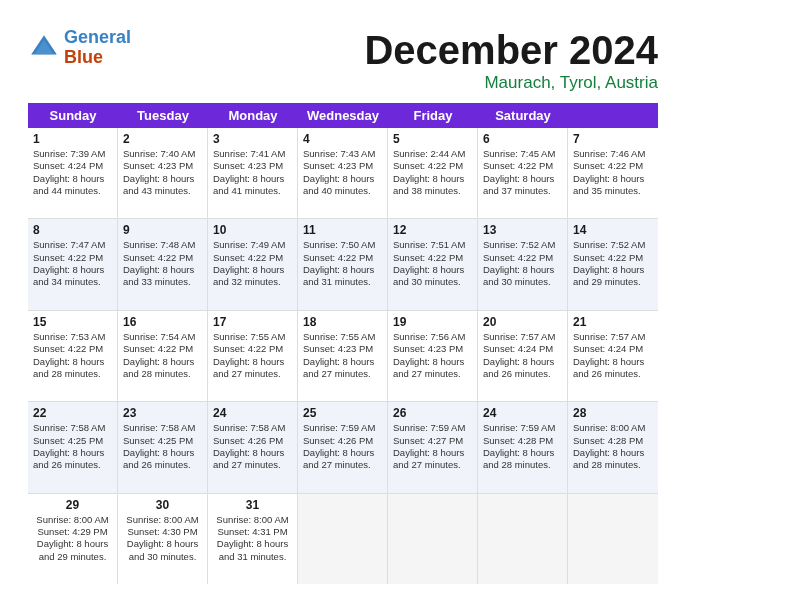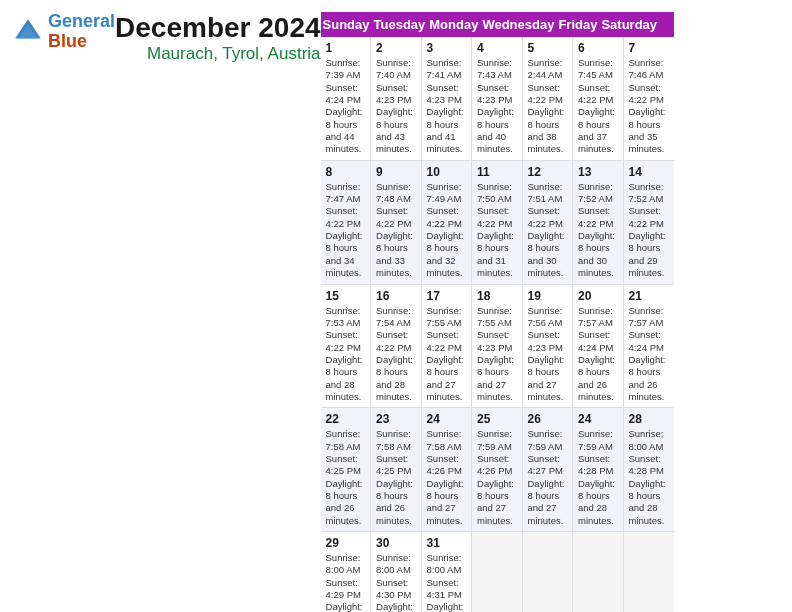--- a/index.html
+++ b/index.html
@@ -6,23 +6,23 @@
     body {
       font-family: Arial, sans-serif;
       background: #fff;
       width: 792px;
       height: 612px;
       overflow: hidden;
     }
     .page {
       width: 686px;
       height: 612px;
-      padding: 12px;
-      display: flex;
-      flex-direction: row;
+      padding: 28px;
+      display: flex;
+      flex-direction: column;
     }
     .header {
       display: flex;
       justify-content: space-between;
       align-items: flex-start;
       margin-bottom: 10px;
     }
     .logo {
       display: flex;
       align-items: center;
@@ -38,37 +38,37 @@
       color: #3b82c4;
     }
     .logo-icon {
       width: 32px;
       height: 32px;
     }
     .title-block {
       text-align: right;
     }
     .main-title {
-      font-size: 28px;
+      font-size: 40px;
       font-weight: bold;
       color: #1a1a1a;
     }
     .subtitle {
       font-size: 17px;
       color: #15803d;
     }
     .calendar {
       flex: 1;
       display: flex;
       flex-direction: column;
     }
     .cal-header {
       display: grid;
       grid-template-columns: repeat(7, 1fr);
-      background: #a21caf;
+      background: #6d28d9;
     }
     .cal-header-cell {
       color: #fff;
       font-size: 13px;
       font-weight: bold;
       text-align: center;
       padding: 5px 2px;
     }
     .cal-body {
       flex: 1;
@@ -76,20 +76,21 @@
       flex-direction: column;
     }
     .cal-row {
       flex: 1;
       display: grid;
       grid-template-columns: repeat(7, 1fr);
       border-bottom: 1px solid #ddd;
     }
     .cal-row:last-child {
       border-bottom: none;
+      text-align: center;
     }
     .cal-cell {
       padding: 4px 5px;
       border-right: 1px solid #ddd;
       font-size: 9.5px;
       color: #333;
       min-height: 0;
       background: #fff;
     }
     .cal-cell:last-child {

